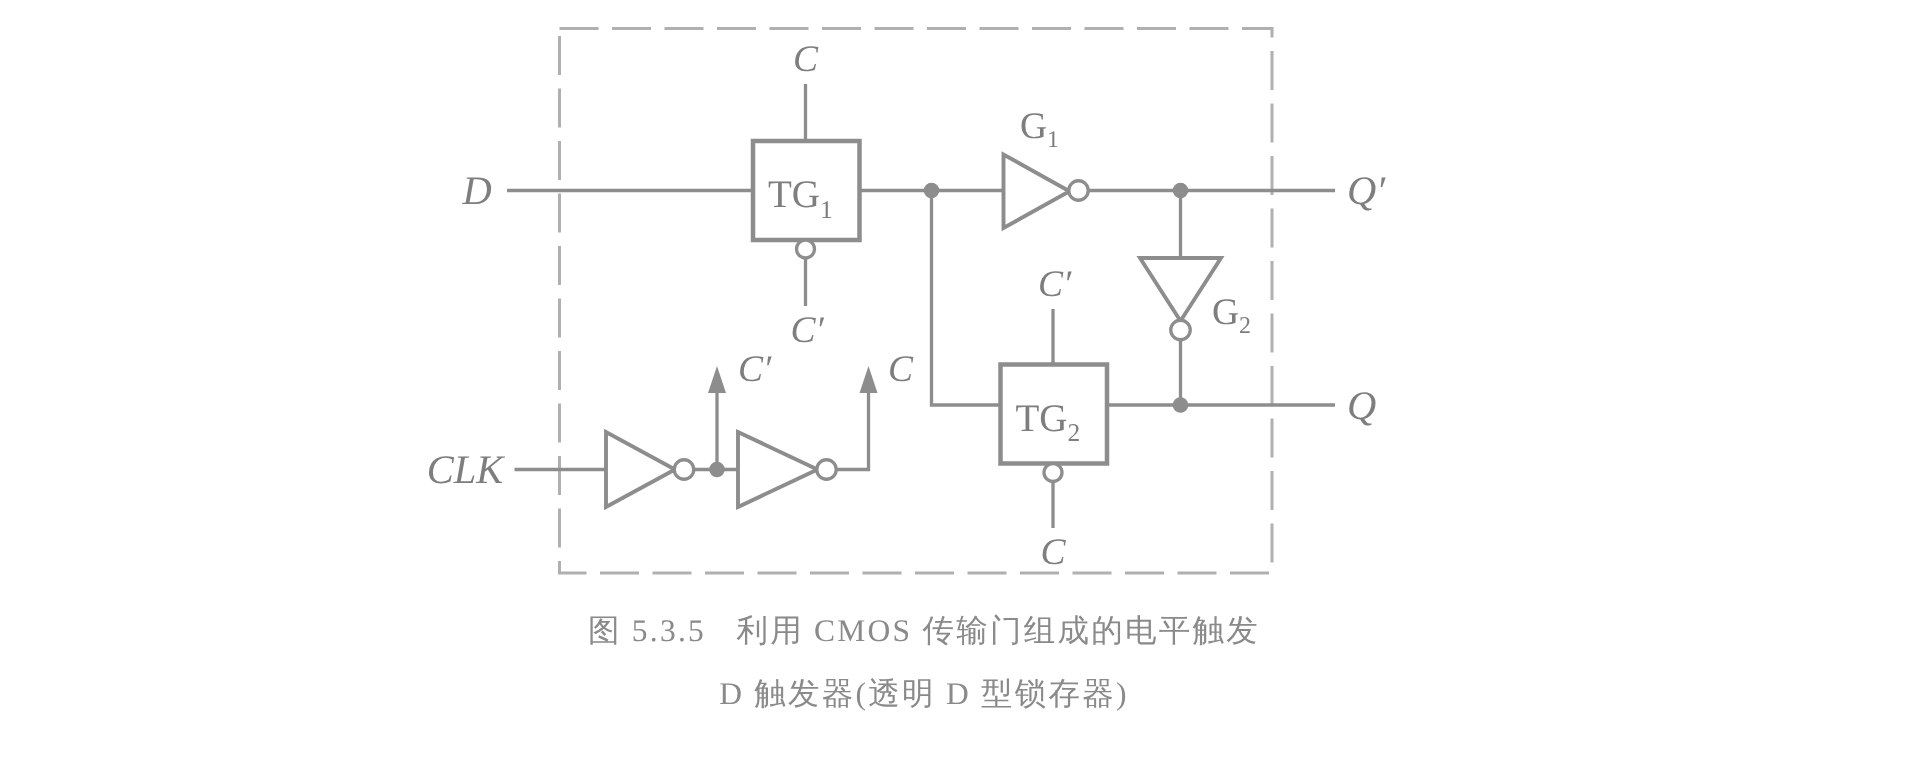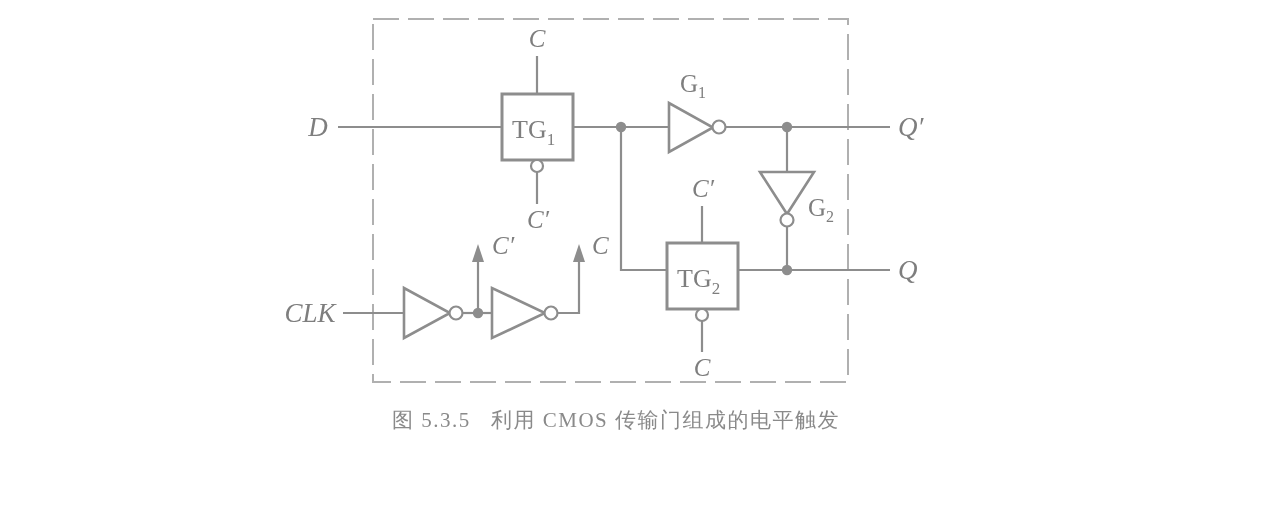--- a/index.html
+++ b/index.html
@@ -127,15 +127,16 @@
         <tspan>G</tspan><tspan font-size="16" dy="6">2</tspan>
       </text>
 
       <text x="492" y="254" font-size="25" font-style="italic" text-anchor="start">C′</text>
       <text x="592" y="254" font-size="25" font-style="italic" text-anchor="start">C</text>
     </g>
   </svg>
 
   <div id="caption">
     <div id="caption-line-1" class="cap-line">图 5.3.5   利用 CMOS 传输门组成的电平触发</div>
+    <div id="caption-line-2" class="cap-line">D 触发器(透明 D 型锁存器)</div>
   </div>
 
 </div>
 
 </body></html>

